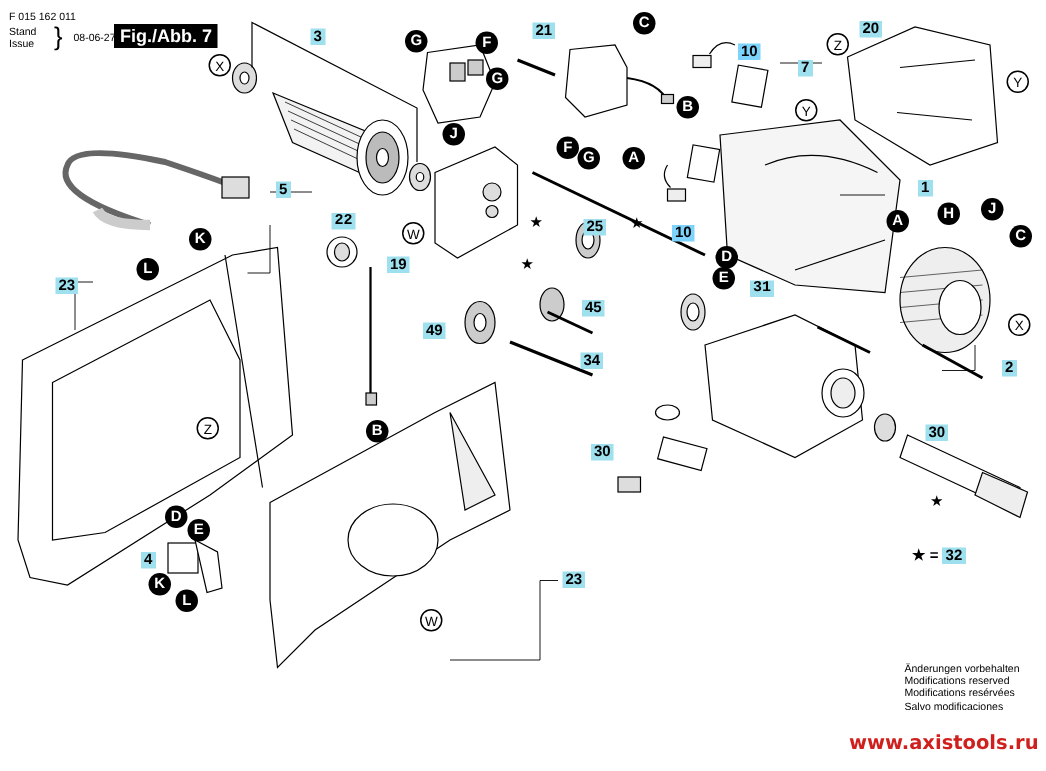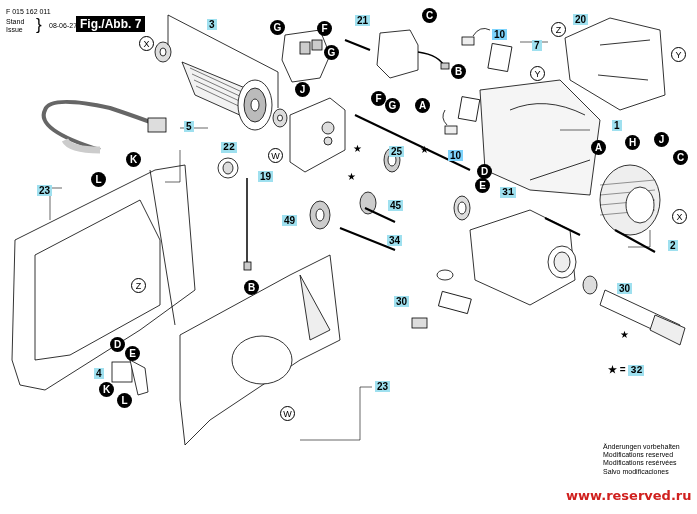--- a/index.html
+++ b/index.html
@@ -232,23 +232,23 @@
 <span class="ref" style="left:280px;top:406px;">W</span>
 
 <span class="star" style="left:353px;top:144px;">★</span>
 <span class="star" style="left:347px;top:172px;">★</span>
 <span class="star" style="left:420px;top:145px;">★</span>
 <span class="star" style="left:620px;top:330px;">★</span>
 
 <div id="legend-star">
   <span>★</span>
   <span>=</span>
-  <span class="num" style="position:static;font-family:Liberation Mono, monospace;">32</span>
+  <span class="num" style="position:static;">32</span>
 </div>
 
 <div id="notes">
   <div>Änderungen vorbehalten</div>
   <div>Modifications reserved</div>
   <div>Modifications resérvées</div>
   <div>Salvo modificaciones</div>
 </div>
 
-<div id="watermark">www.reserved.ru</div>
+<div id="watermark">www.axistools.ru</div>
 
 </body></html>

